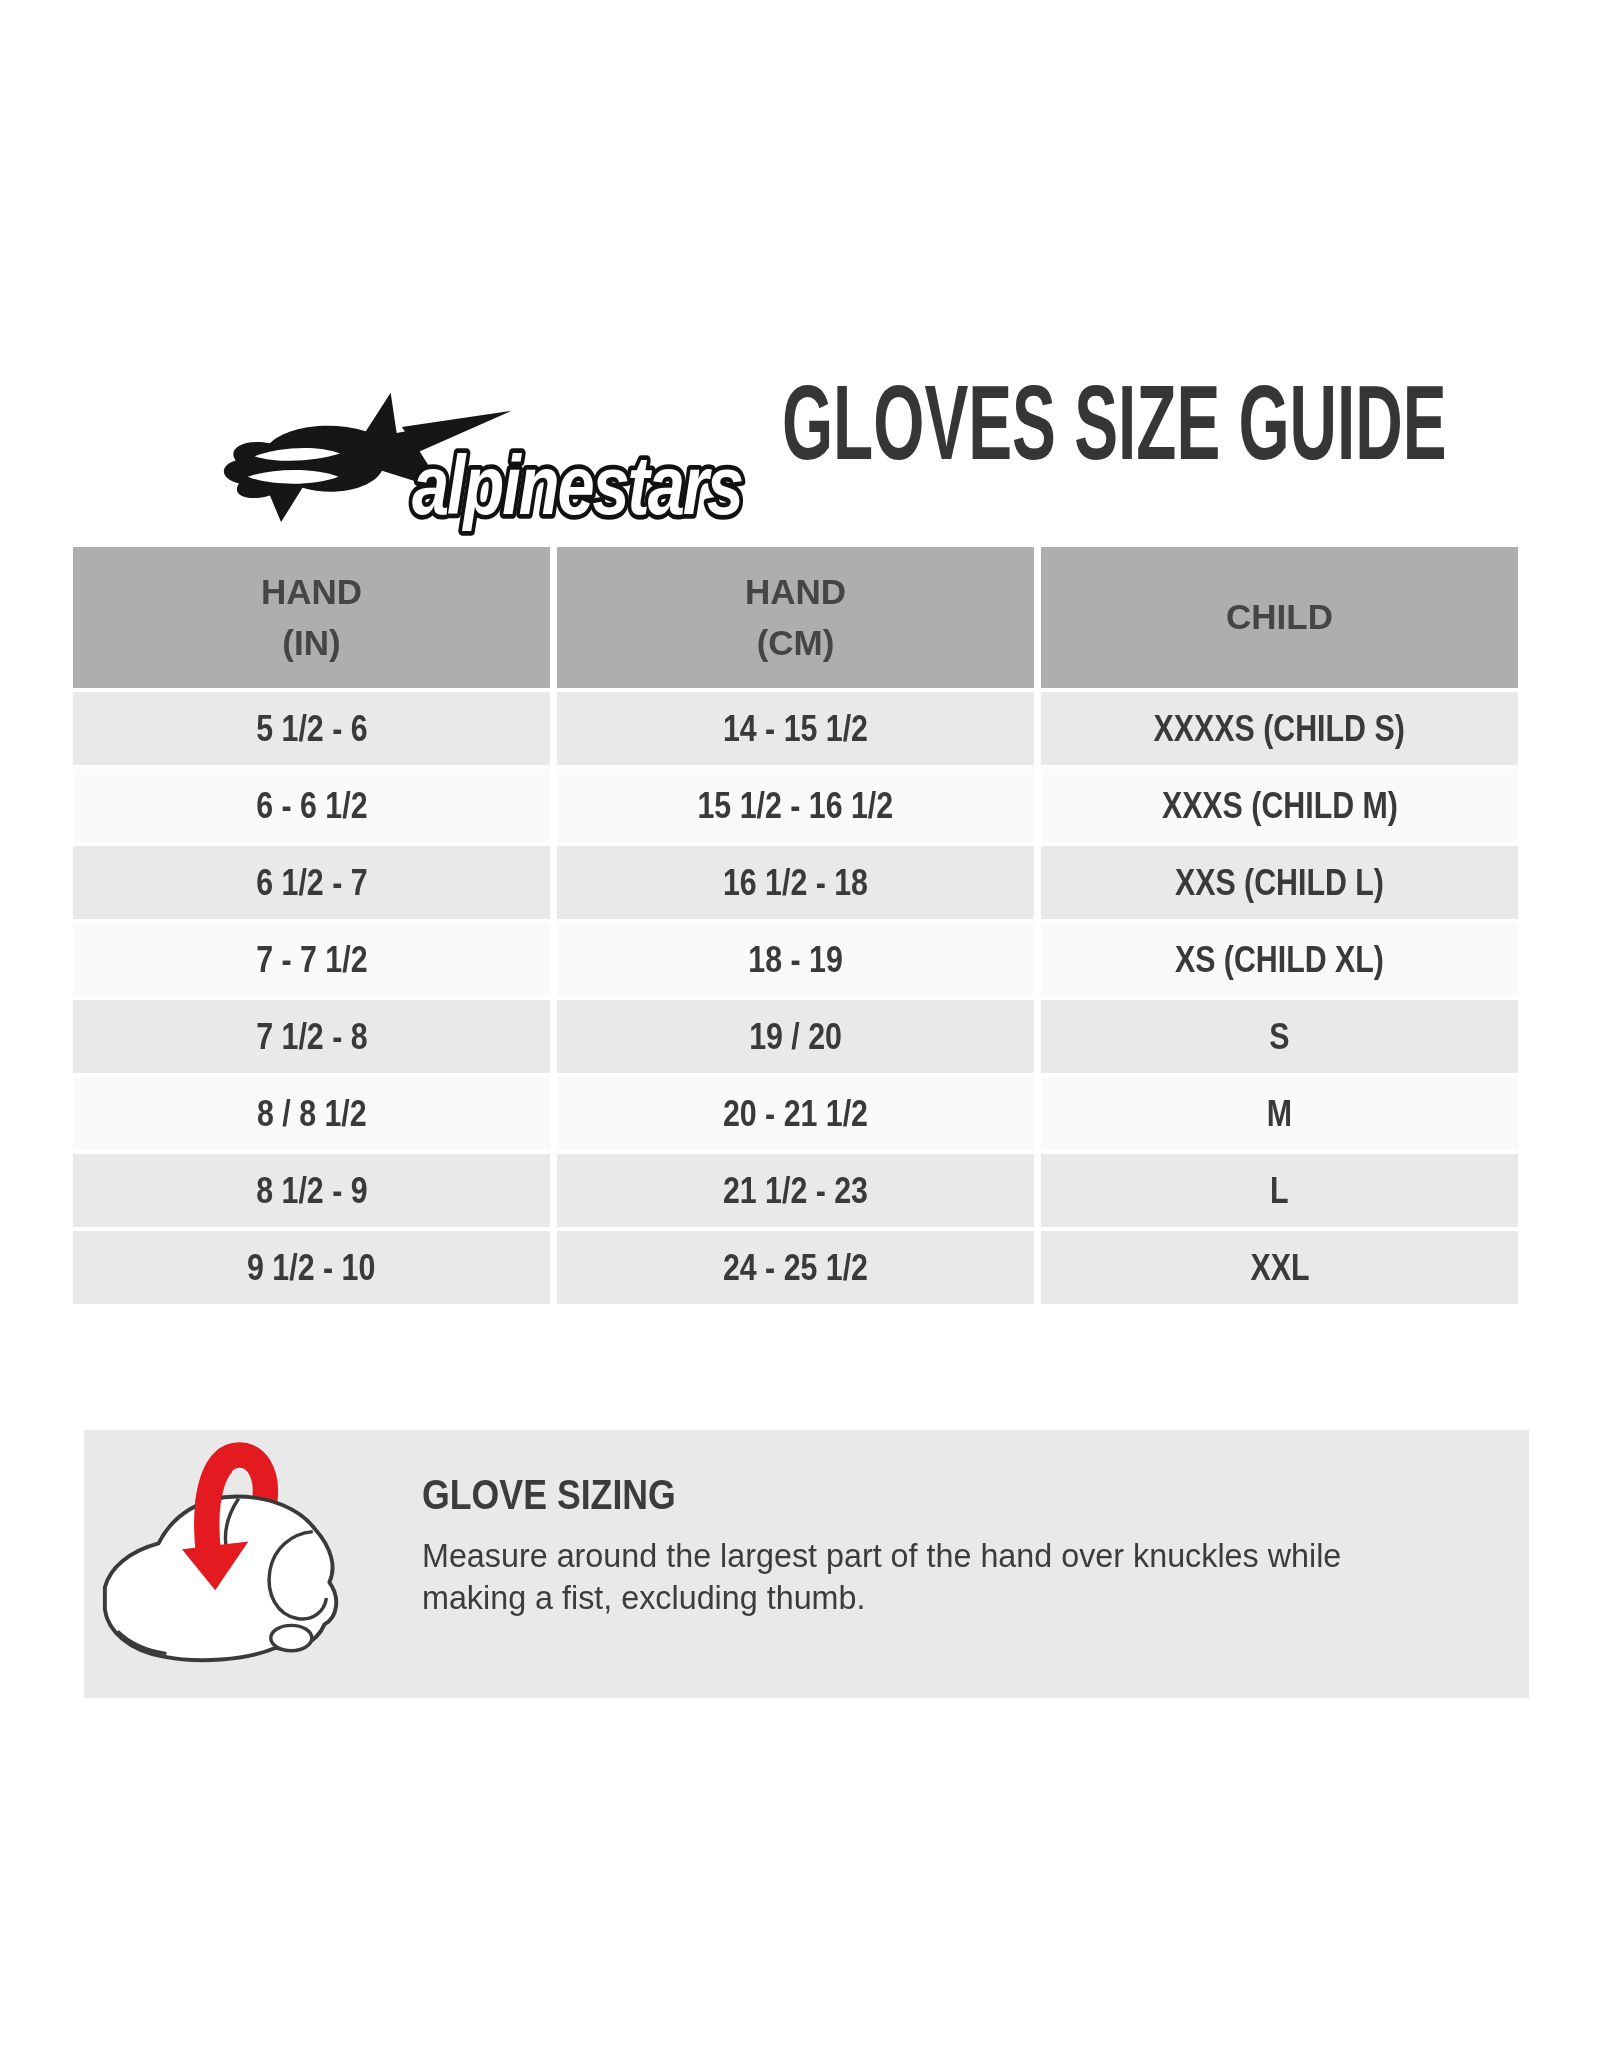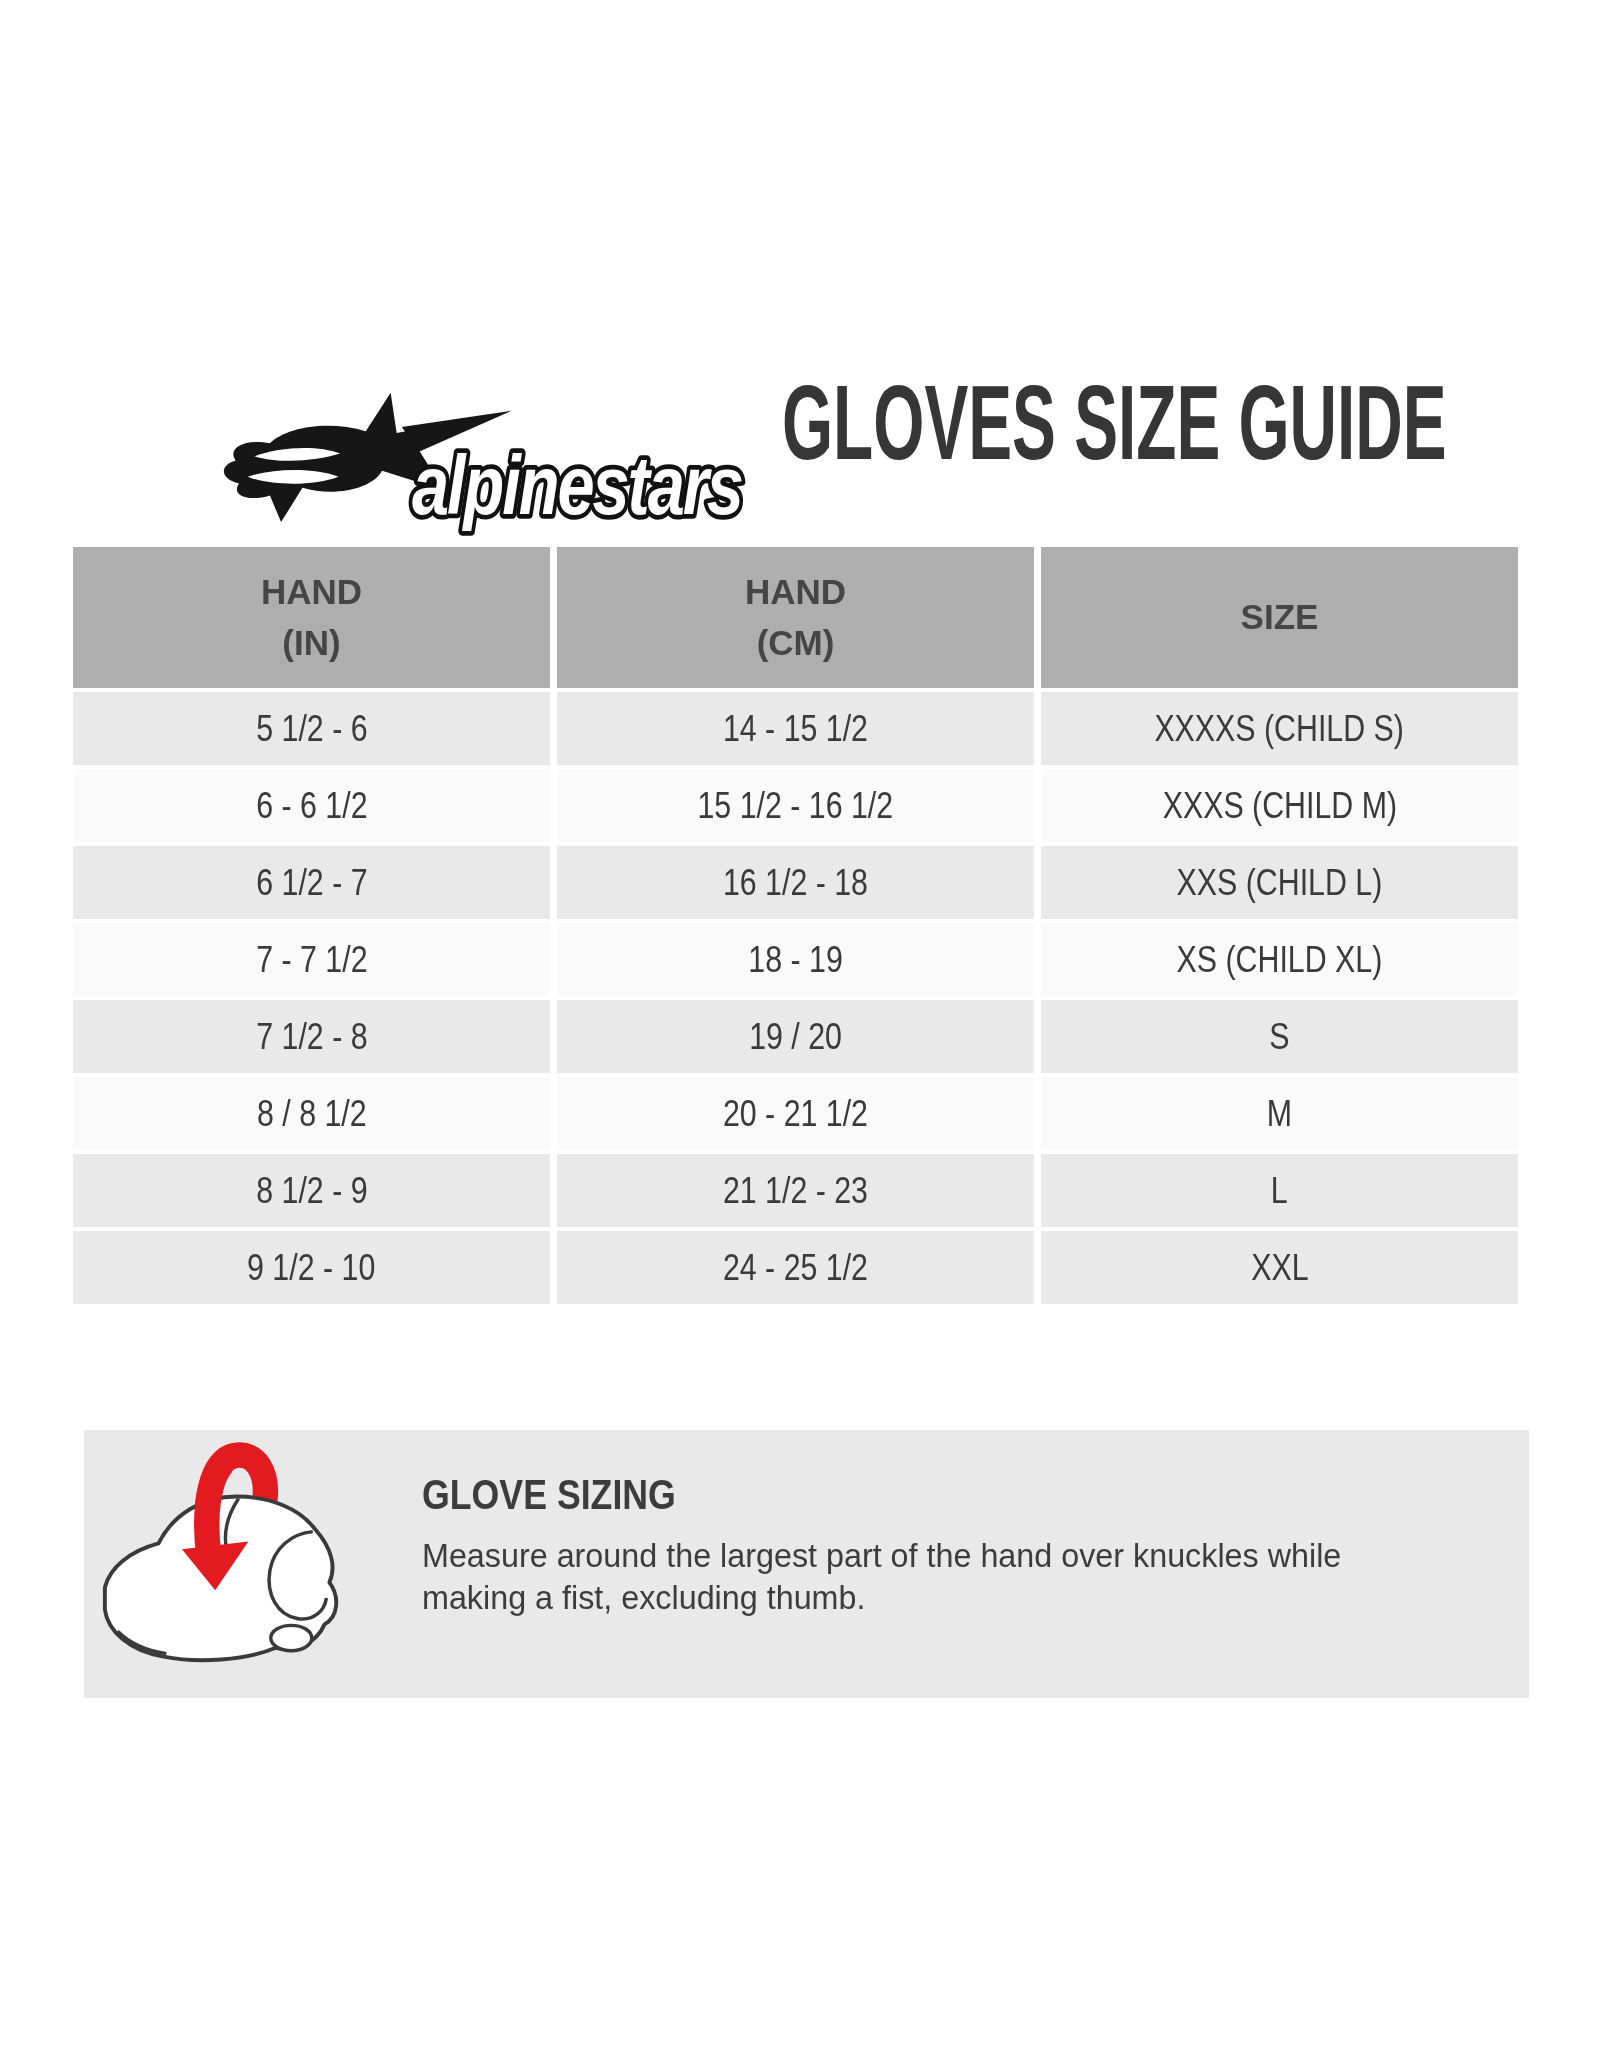--- a/index.html
+++ b/index.html
@@ -20,21 +20,21 @@
     position:absolute;left:66px;top:543px;width:1459px;
     border-collapse:separate;border-spacing:7px 4px;table-layout:fixed;
   }
   .size-table th{
     background:var(--header-bg,#aeaeae);height:139px;
     font-size:35px;font-weight:bold;color:#454545;line-height:1.45;
     text-align:center;vertical-align:middle;
   }
   .size-table td{
     height:71px;text-align:center;vertical-align:middle;
-    font-size:37px;font-weight:normal;color:var(--text,#3a3a3a);
+    font-size:37px;font-weight:bold;color:var(--text,#3a3a3a);
   }
   tr.row-odd td{background:var(--row-odd-bg,#e9e9e9);}
   tr.row-even td{background:var(--row-even-bg,#fafafa);}
   .cond{display:inline-block;transform:scaleX(0.82);transform-origin:center;white-space:nowrap;}
 
   
   .sizing-panel{
     position:absolute;left:84px;top:1430px;width:1445px;height:268px;
     background:var(--panel-bg,#e9e9e9);
   }
@@ -73,21 +73,21 @@
       <tr>
         <th>
           <div>HAND</div>
           <div>(IN)</div>
         </th>
         <th>
           <div>HAND</div>
           <div>(CM)</div>
         </th>
         <th>
-          <div>SIZE</div>
+          <div>CHILD</div>
         </th>
       </tr>
     </thead>
     <tbody>
       <tr class="row-odd">
         <td><span class="cond">5 1/2 - 6</span></td>
         <td><span class="cond">14 - 15 1/2</span></td>
         <td><span class="cond">XXXXS (CHILD S)</span></td>
       </tr>
       <tr class="row-even">

